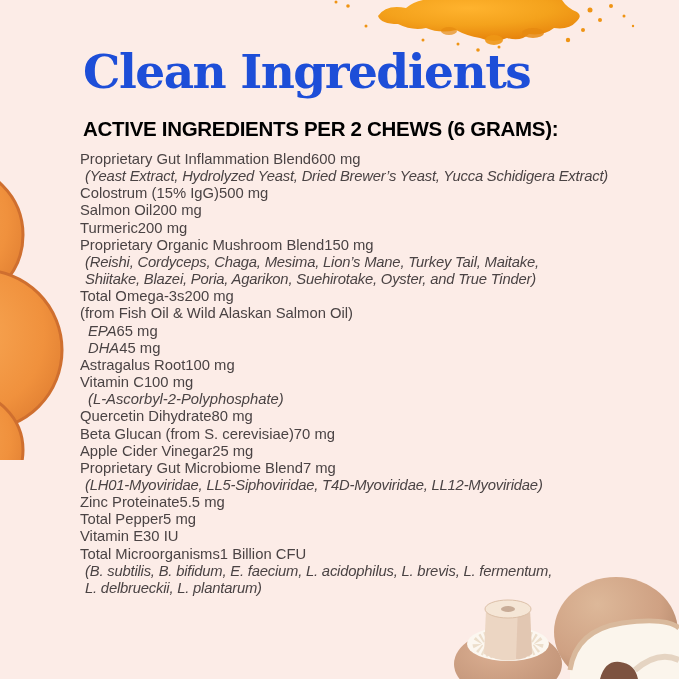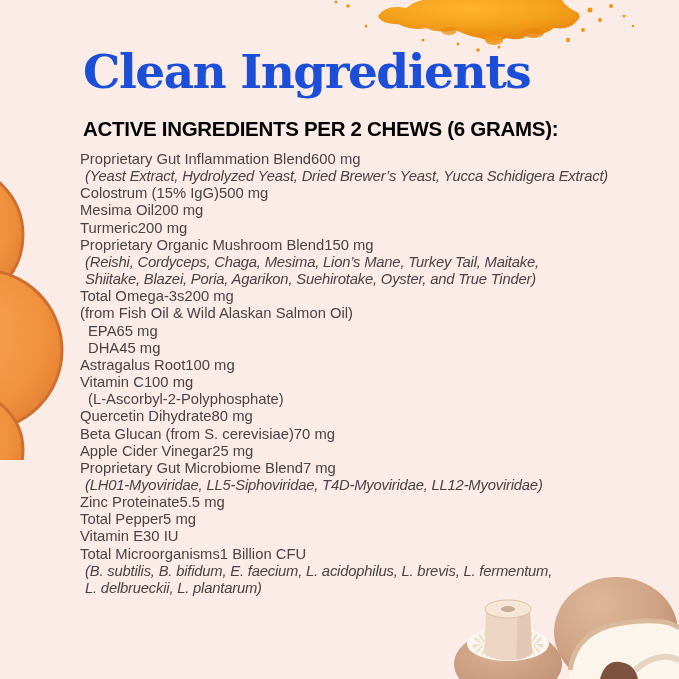--- a/index.html
+++ b/index.html
@@ -36,21 +36,21 @@
     font-size:14.8px;
   }
   .row{
     display:flex;justify-content:flex-start;align-items:baseline;
     line-height:17.15px;
     white-space:nowrap;
   }
   .row .name{white-space:pre;}
   .row .amount{white-space:pre;text-align:right;}
   .r-italic .name{padding-left:5px;font-style:italic;letter-spacing:-0.2px;}
-  .r-indent .name{padding-left:8px;}
+  .r-indent .name{padding-left:8px;font-style:italic;}
   .r-plain .name{padding-left:0;}
 </style>
 </head>
 <body>
 
 <div class="canvas">
 
   <svg class="deco deco-turmeric" width="322" height="62" viewBox="0 0 322 62">
     <defs>
       <radialGradient id="tg" cx="45%" cy="20%" r="75%">
@@ -133,21 +133,21 @@
   </div>
       <div class="row r-italic">
     <span class="name">(Yeast Extract, Hydrolyzed Yeast, Dried Brewer’s Yeast, Yucca Schidigera Extract)</span>
     <span class="amount"></span>
   </div>
       <div class="row r-main">
     <span class="name">Colostrum (15% IgG)</span>
     <span class="amount">500 mg</span>
   </div>
       <div class="row r-main">
-    <span class="name">Mesima Oil</span>
+    <span class="name">Salmon Oil</span>
     <span class="amount">200 mg</span>
   </div>
       <div class="row r-main">
     <span class="name">Turmeric</span>
     <span class="amount">200 mg</span>
   </div>
       <div class="row r-main">
     <span class="name">Proprietary Organic Mushroom Blend</span>
     <span class="amount">150 mg</span>
   </div>

